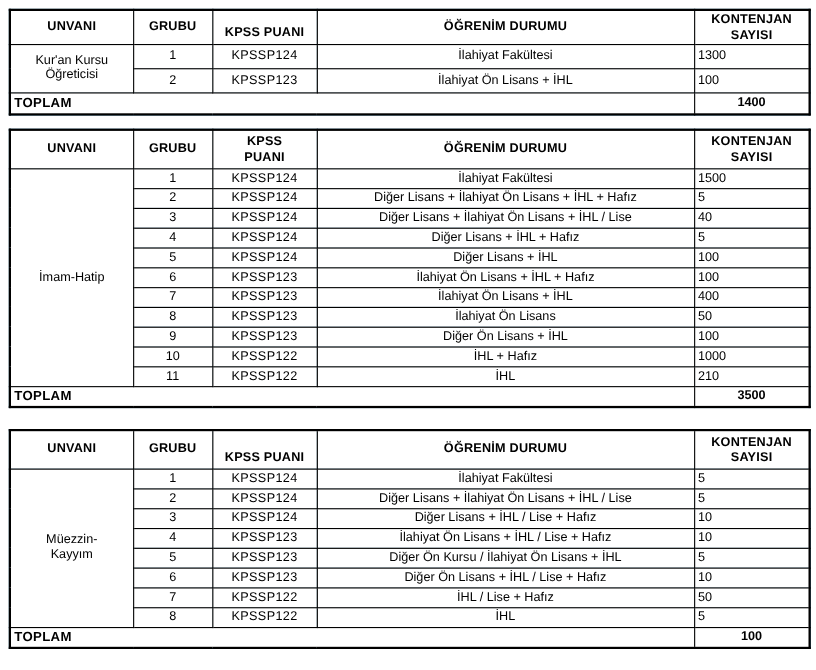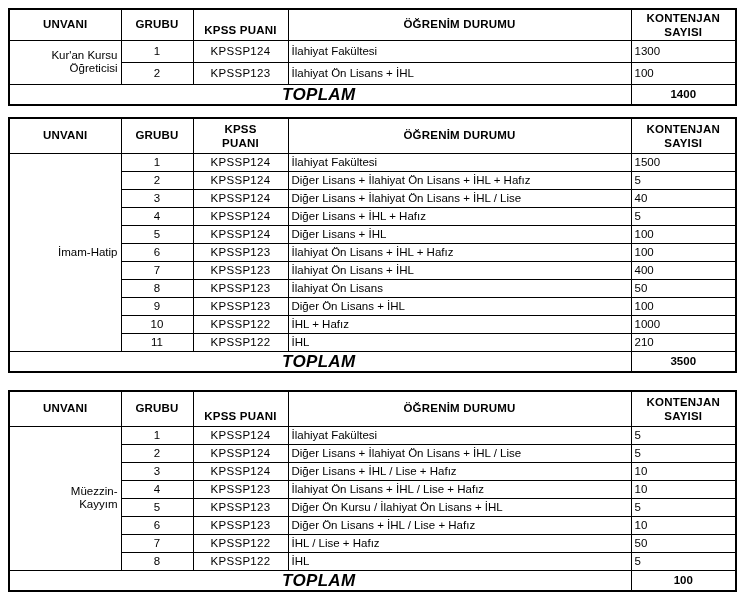--- a/index.html
+++ b/index.html
@@ -89,45 +89,44 @@
     font-weight: bold;
     font-size: 11.5px;
   }
   td.c-puan {
     text-align: center;
     font-weight: bold;
     font-size: 11.5px;
     letter-spacing: 0.3px;
   }
   td.c-ogr {
-    text-align: left;
+    text-align: center;
     font-weight: normal;
     font-size: 11.7px;
     padding-left: 4px;
   }
   td.c-num {
     font-weight: bold;
     font-size: 11.5px;
   }
   td.c-title {
-    text-align: right;
+    text-align: center;
     font-weight: bold;
     font-size: 11.8px;
     line-height: 1.35;
     border-left: 2px solid #000000;
   }
 
   
   tr.toplam td.toplam-label {
-    text-align: center;
-    font-weight: bold;
-    font-size: 17px;
+    text-align: left;
+    font-weight: bold;
+    font-size: 12px;
     padding-right: 6px;
     letter-spacing: 0.3px;
-    font-style: italic;
   }
   tr.toplam td.toplam-val {
     text-align: center;
     font-weight: bold;
     font-size: 11.5px;
     margin-left: 44px;
   }
 
   
   tr.hdr { height: 32px; }

